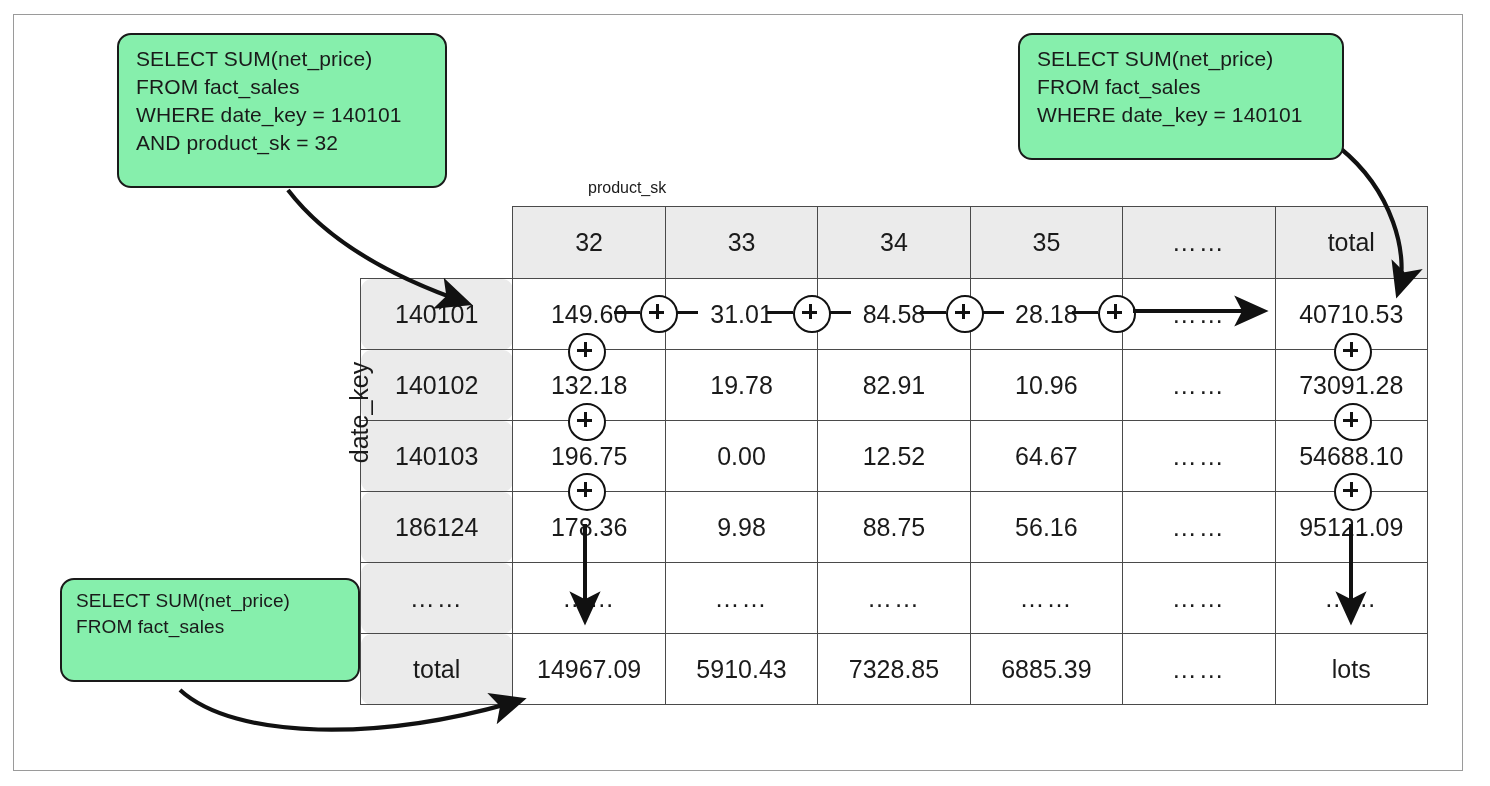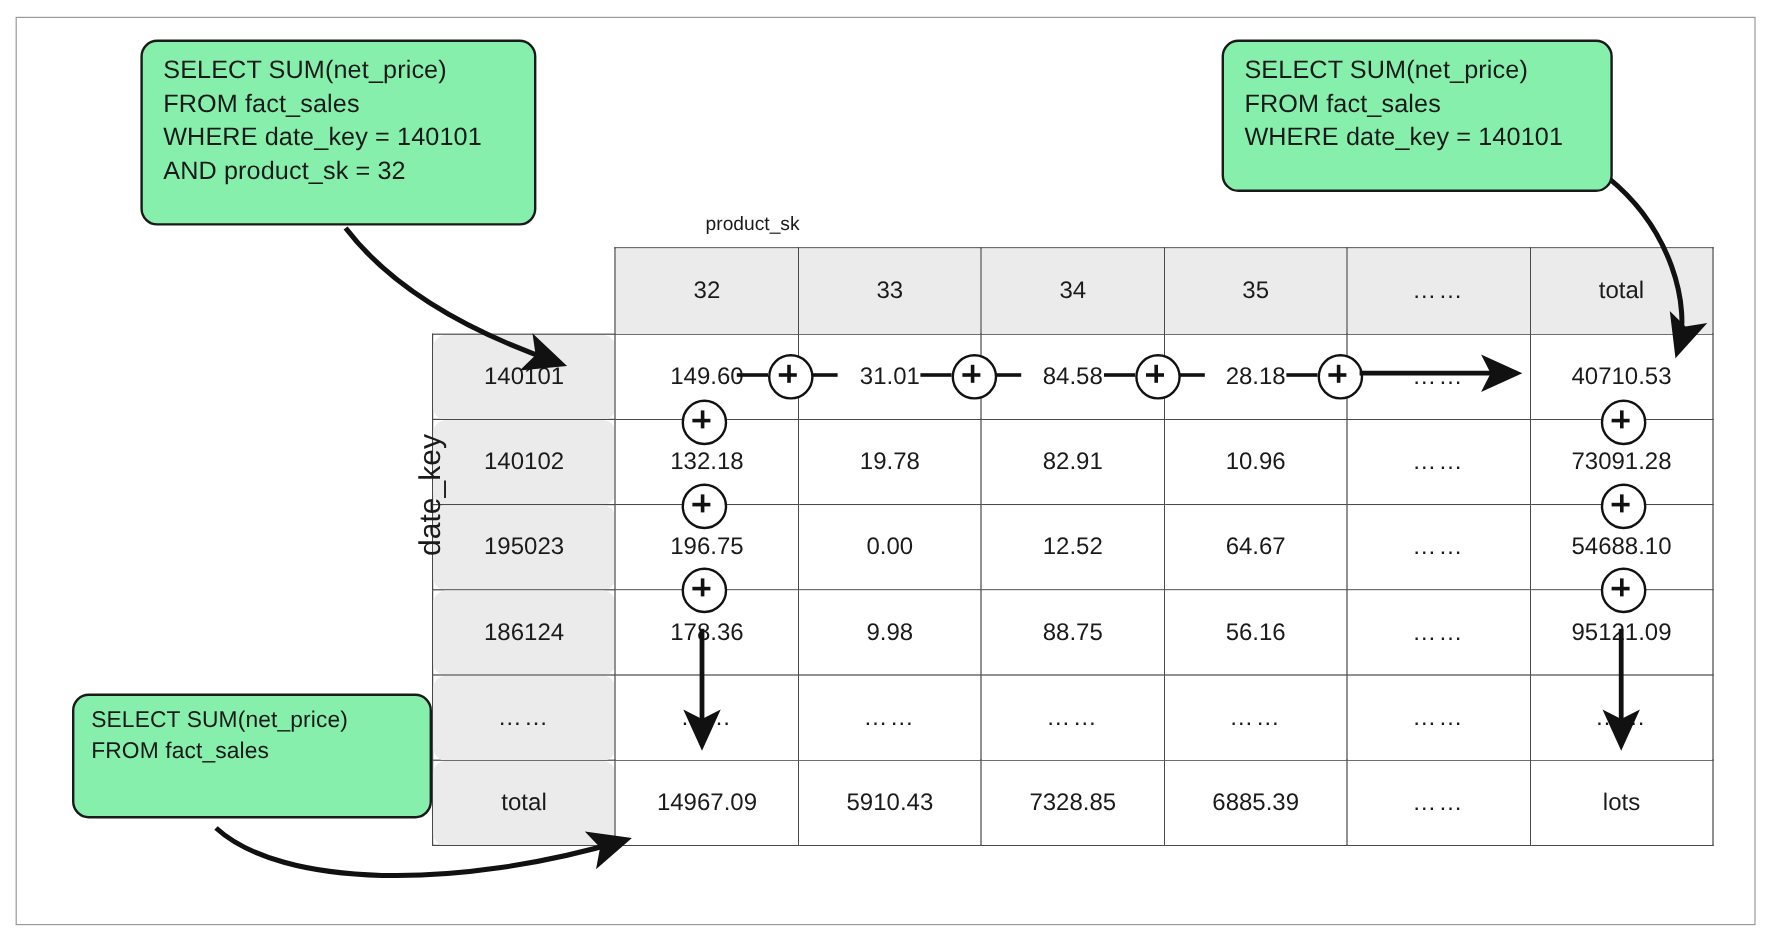--- a/index.html
+++ b/index.html
@@ -74,21 +74,21 @@
   #grid table{
     border-collapse:collapse;
     width:1068px;
     table-layout:fixed;
   }
   #grid td{
     border:1.3px solid #4a4a4a;
     height:70px;
     text-align:center;
     vertical-align:middle;
-    font-size:20px;
+    font-size:25px;
     background:#ffffff;
     padding:0;
     position:relative;
   }
   #grid td.rowhead{
     background:#ebebeb;
     width:152px;
     border-radius:11px;
   }
   #grid td.colhead{
@@ -189,21 +189,21 @@
           <td class="rowhead">140102</td>
           <td>132.18</td>
           <td>19.78</td>
           <td>82.91</td>
           <td>10.96</td>
           <td class="dots">……</td>
           <td>73091.28</td>
         </tr>
 
         <tr>
-          <td class="rowhead">195023</td>
+          <td class="rowhead">140103</td>
           <td>196.75</td>
           <td>0.00</td>
           <td>12.52</td>
           <td>64.67</td>
           <td class="dots">……</td>
           <td>54688.10</td>
         </tr>
 
         <tr>
           <td class="rowhead">186124</td>

